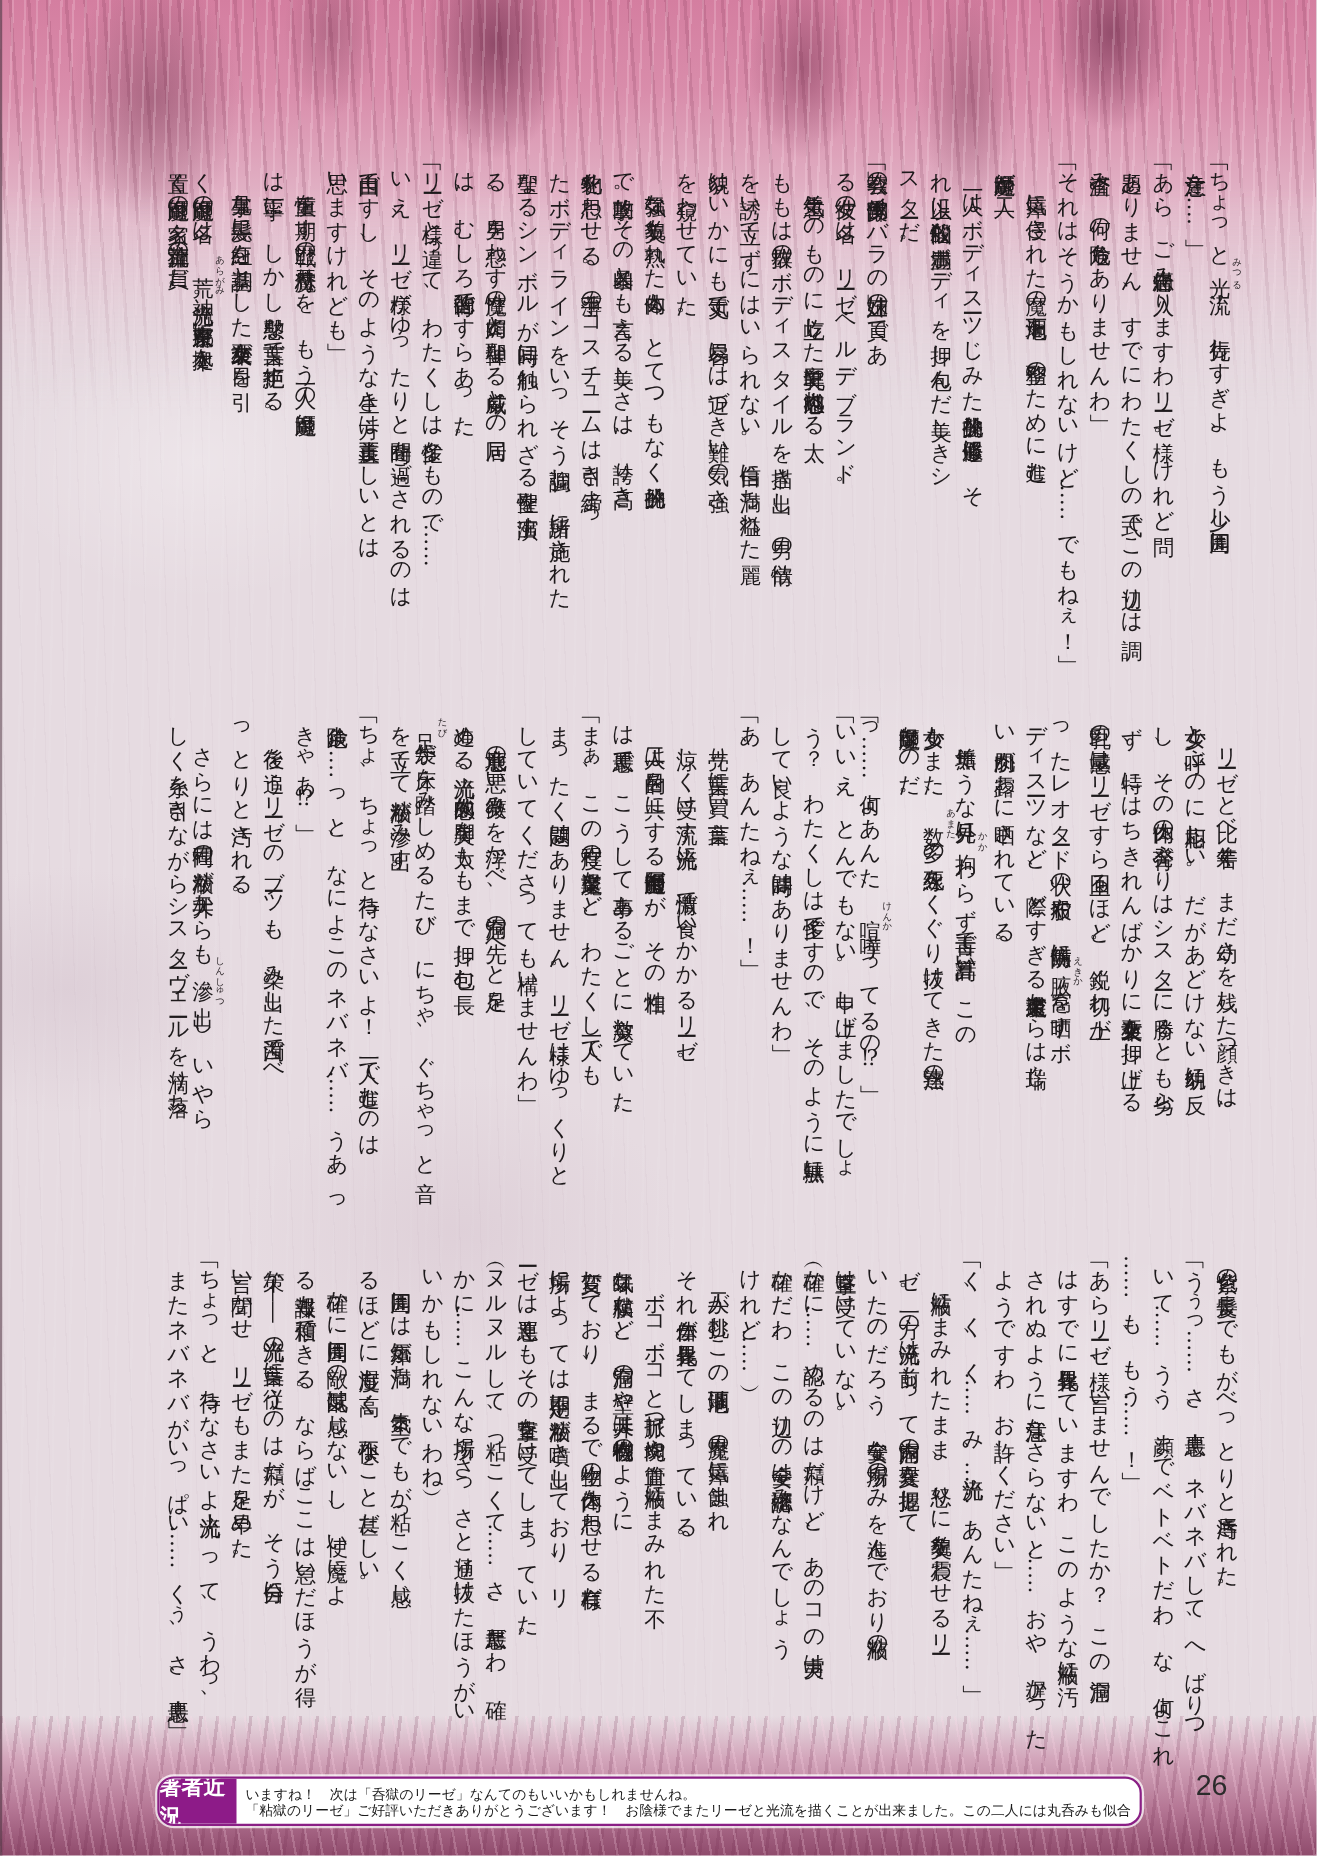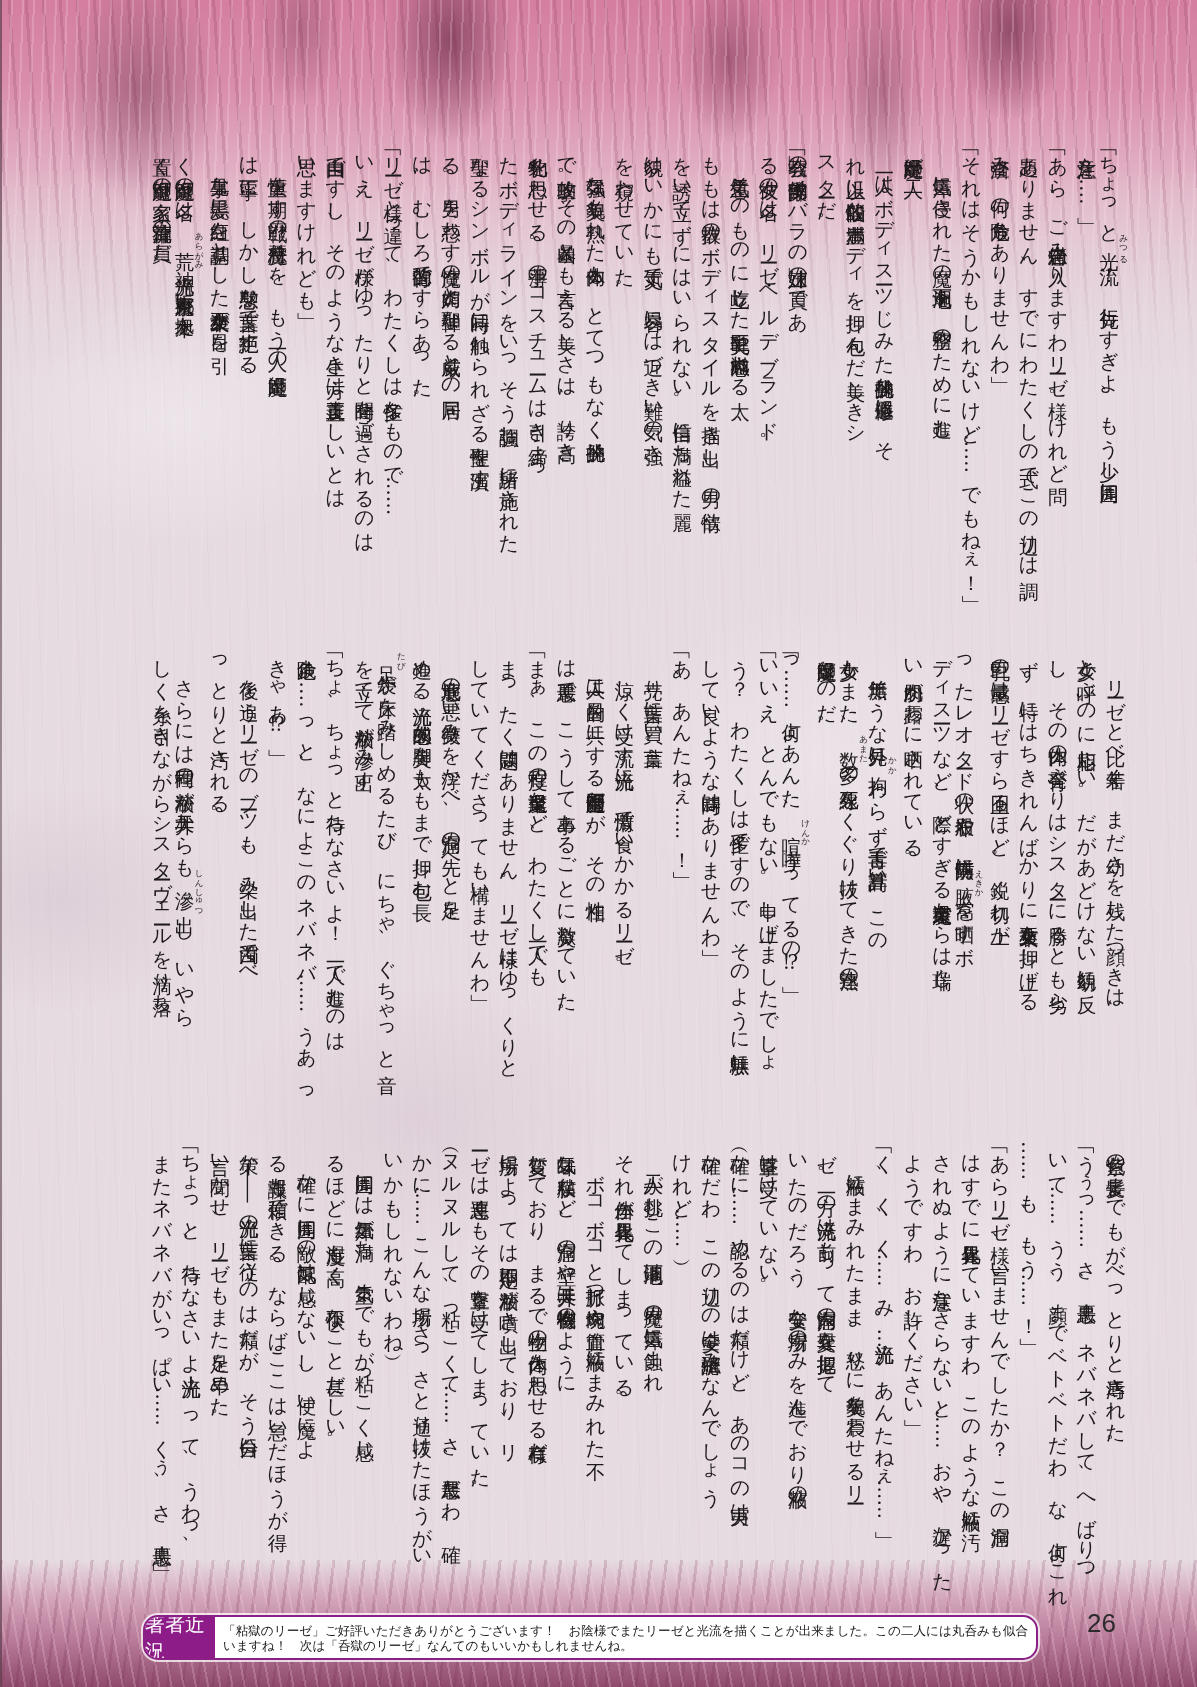--- a/index.html
+++ b/index.html
@@ -80,21 +80,21 @@
     background: #ffffff;
     display: flex;
     overflow: hidden;
     box-shadow: 0 0 0 2px rgba(255,255,255,.75);
   }
   .footer-label {
     width: 105px;
     background: #8d1b88;
     color: #ffffff;
     font-family: "DejaVu Sans", sans-serif;
-    font-weight: normal;
+    font-weight: bold;
     font-size: 20px;
     display: flex; align-items: center; justify-content: center;
   }
   .footer-text {
     flex: 1;
     padding: 0 8px;
     display: flex; flex-direction: column; justify-content: center;
     font-family: "DejaVu Sans", sans-serif;
     font-size: 12.6px;
     line-height: 15px;
@@ -223,19 +223,19 @@
       <div class="col">る諜報も信頼できる。ならばここは急いだほうが得</div>
       <div class="col">策か――光流の言葉に従うのは癪だが、そう自分に</div>
       <div class="col">言い聞かせ、リーゼもまた足を早めた。</div>
       <div class="col">「ちょっと、待ちなさいよ光流！　って、うわっ、</div>
       <div class="col">またネバネバがいっぱい……くぅ、さ、最悪！」</div>
     </div>
 
   <div class="footer-box">
     <div class="footer-label">著者近況</div>
     <div class="footer-text">
+      <div>いますね！　次は「呑獄のリーゼ」なんてのもいいかもしれませんね。</div>
       <div>「粘獄のリーゼ」ご好評いただきありがとうございます！　お陰様でまたリーゼと光流を描くことが出来ました。この二人には丸呑みも似合</div>
-      <div>いますね！　次は「呑獄のリーゼ」なんてのもいいかもしれませんね。</div>
     </div>
   </div>
 
   <div class="page-number">26</div>
 </div>
 
 </body></html>

